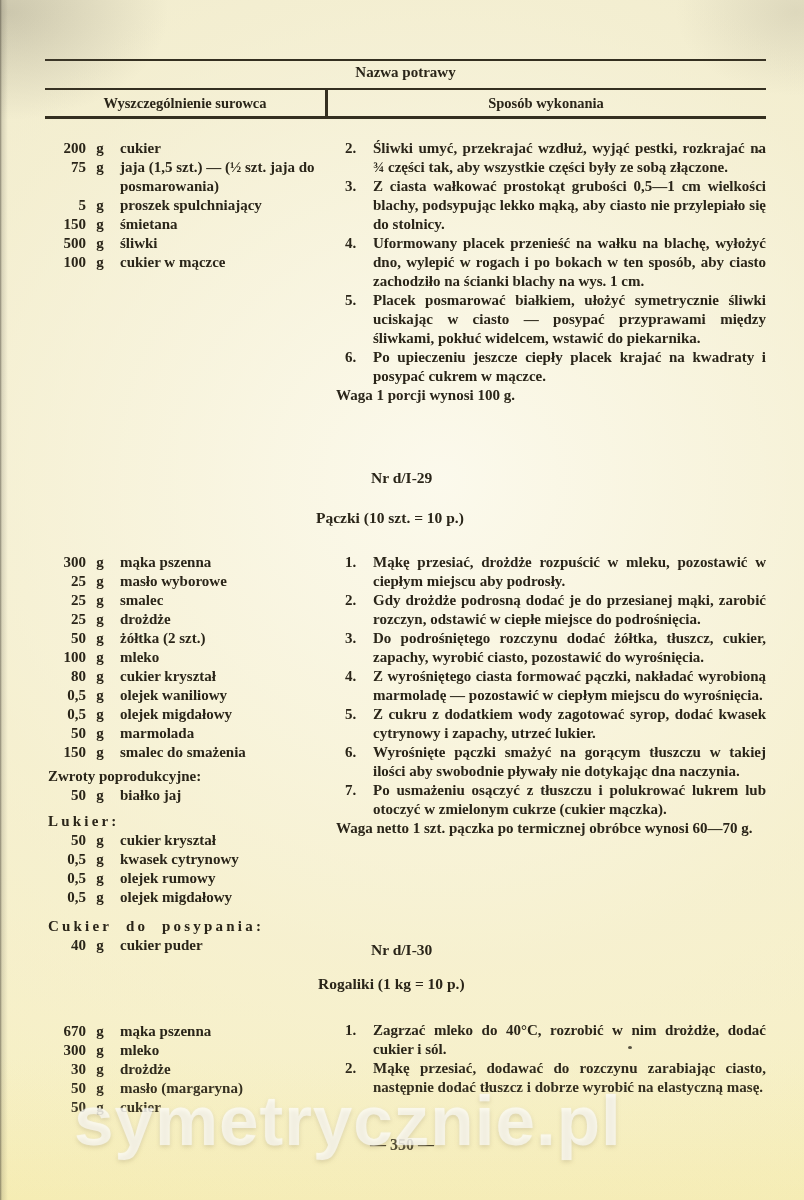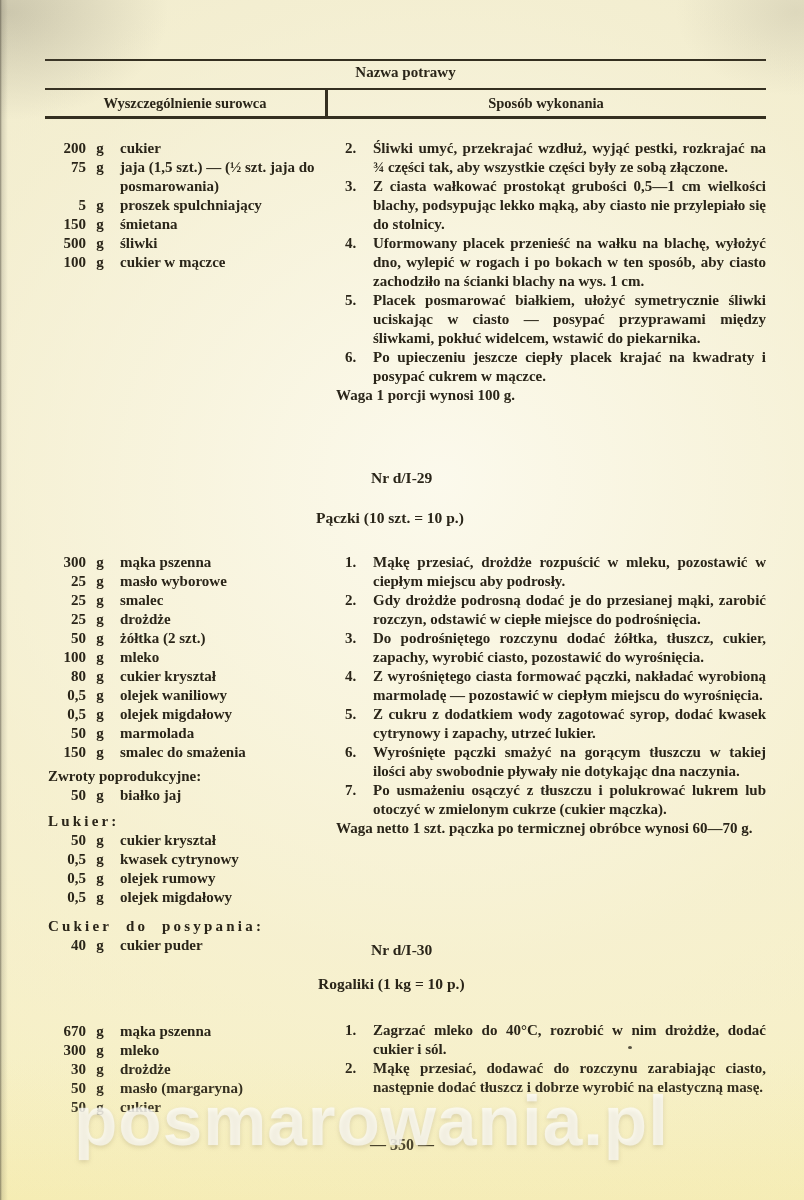--- a/index.html
+++ b/index.html
@@ -339,19 +339,19 @@
         <span class="no">1.</span>
         <span class="txt">Zagrzać mleko do 40°C, rozrobić w nim drożdże, dodać cukier i sól.</span>
       </div>
 
       <div class="step">
         <span class="no">2.</span>
         <span class="txt">Mąkę przesiać, dodawać do rozczynu zarabiając ciasto, następnie dodać tłuszcz i dobrze wyrobić na elastyczną masę.</span>
       </div>
     </div>
 
-  <div class="watermark">posmarowania.pl</div>
+  <div class="watermark">symetrycznie.pl</div>
   <div class="page-number">— 350 —</div>
 
   <div class="speck" style="left:628px;top:1046px;width:4px;height:3px;"></div>
   <div class="speck" style="left:758px;top:150px;width:2px;height:2px;"></div>
 
 </div>
 
 </body></html>

